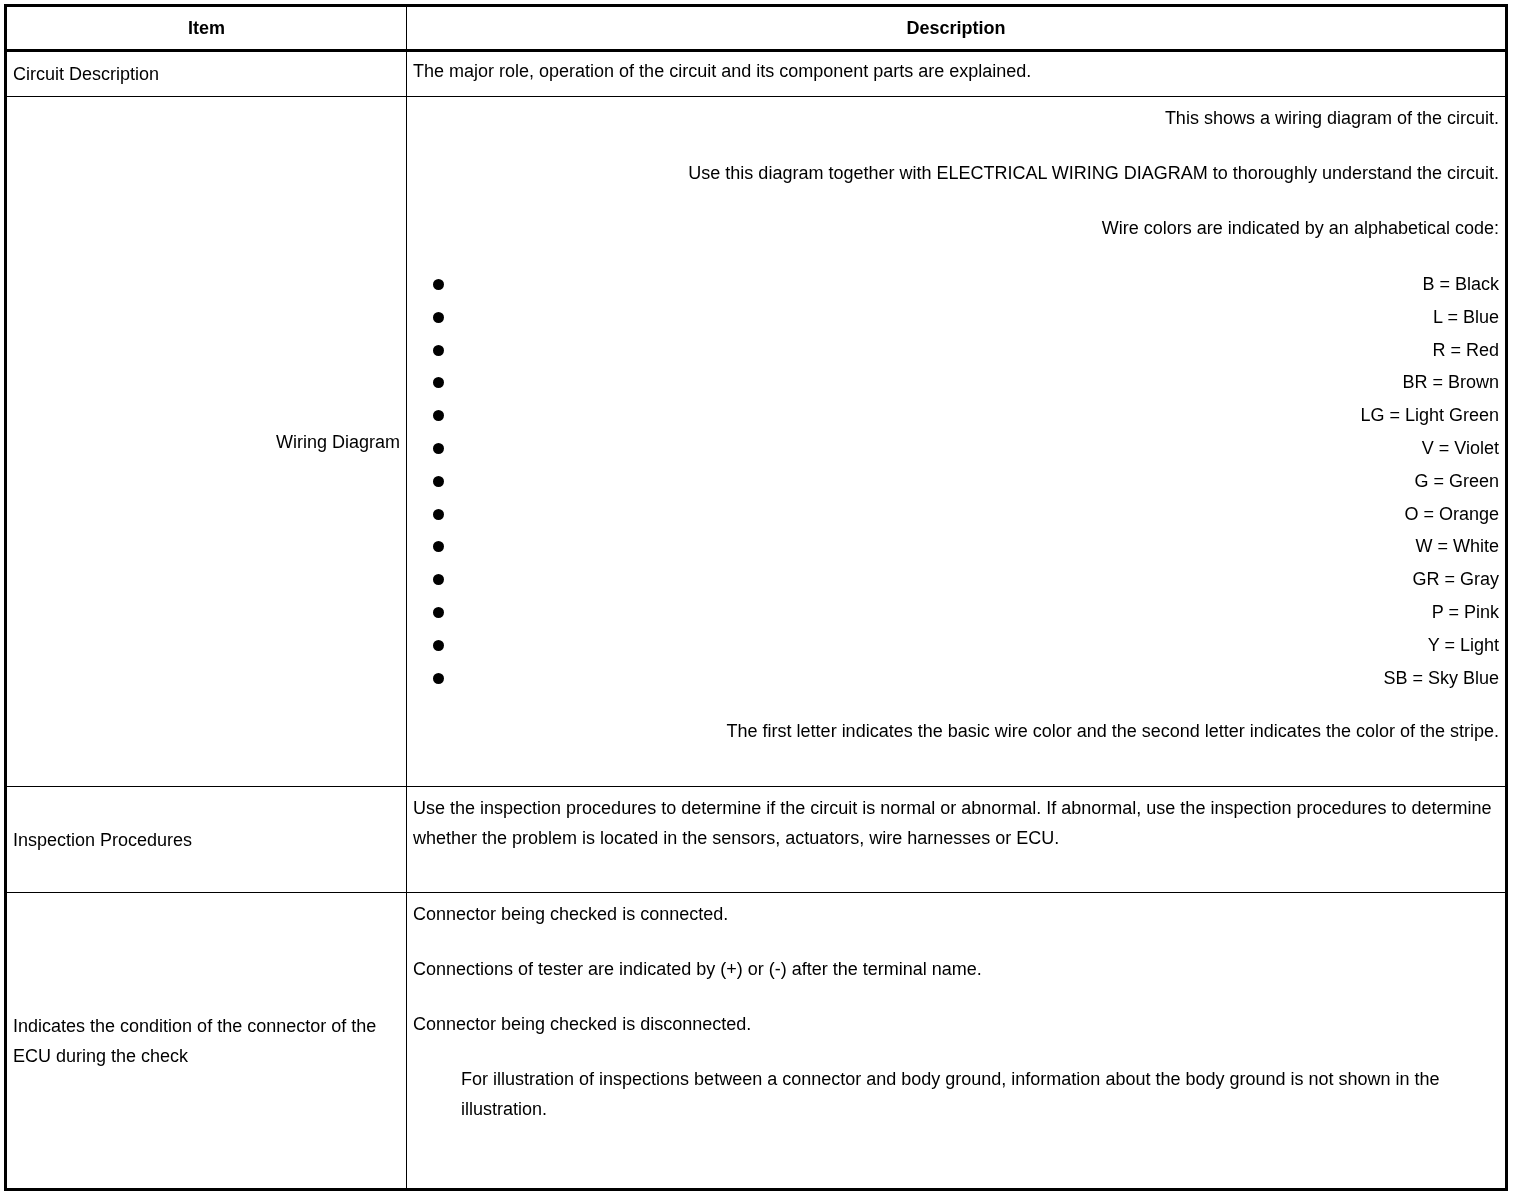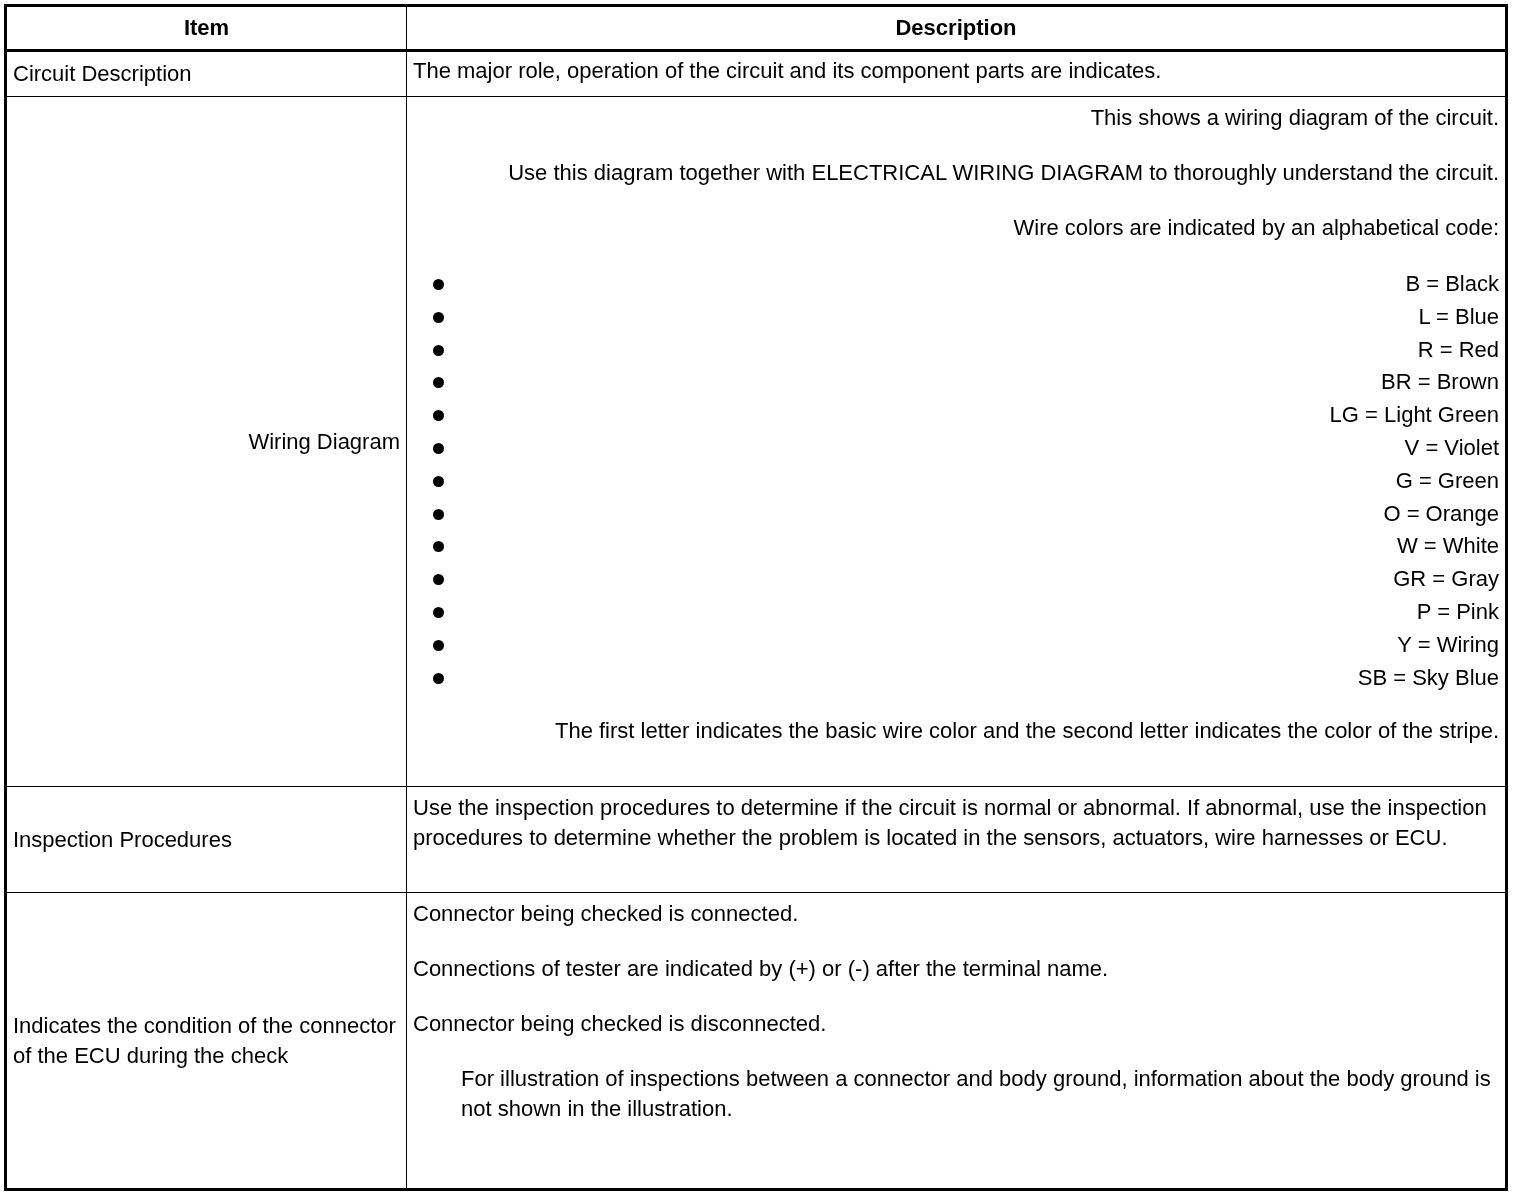--- a/index.html
+++ b/index.html
@@ -2,21 +2,21 @@
 <html><head>
 <meta charset="utf-8">
 <style>
   html, body { margin:0; padding:0; background:#ffffff; }
   body { width:1520px; height:1196px; position:relative; overflow:hidden;
          font-family:"Liberation Sans", sans-serif; color:#000; }
   table { position:absolute; left:4px; top:4px; width:1504px; height:1187px;
           border-collapse:collapse; border:3px solid #000; table-layout:fixed; }
   col.c1 { width:401px; }
   th, td { border:1.5px solid #000; vertical-align:middle; padding:0 6px;
-           font-size:22px; line-height:30px; text-align:left; }
+           font-size:18px; line-height:30px; text-align:left; }
   th { font-weight:bold; text-align:center; height:42px; border-bottom:3px solid #000; }
   tr.r-circuit td { height:40px; }
   tr.r-dtc td { height:70px; }
   tr.r-wiring td { height:683px;text-align:right; }
   tr.r-insp td { height:99px;margin-left:46px; }
   td.desc { vertical-align:top; padding-top:6px; }
   td.desc p { margin:0 0 25px 0; }
   td.desc p:last-child { margin-bottom:0;margin-left:48px; }
   tr.r-circuit td.desc, tr.r-dtc td.desc { padding-top:4px; }
   ul.codes { list-style:none; margin:0 0 22px 0; padding:0 0 0 18px; }
@@ -35,41 +35,41 @@
     </colgroup>
   <thead>
     <tr>
       <th>Item</th>
       <th>Description</th>
     </tr>
   </thead>
   <tbody>
     <tr class="r-circuit">
       <td class="item">Circuit Description</td>
-      <td class="desc">The major role, operation of the circuit and its component parts are indicates.</td>
+      <td class="desc">The major role, operation of the circuit and its component parts are explained.</td>
     </tr>
     <tr class="r-wiring">
       <td class="item">Wiring Diagram</td>
       <td class="desc">
         <p>This shows a wiring diagram of the circuit.</p>
         <p>Use this diagram together with ELECTRICAL WIRING DIAGRAM to thoroughly understand the circuit.</p>
         <p>Wire colors are indicated by an alphabetical code:</p>
         <ul class="codes">
           <li><span class="bullet"></span><span>B = Black</span></li>
           <li><span class="bullet"></span><span>L = Blue</span></li>
           <li><span class="bullet"></span><span>R = Red</span></li>
           <li><span class="bullet"></span><span>BR = Brown</span></li>
           <li><span class="bullet"></span><span>LG = Light Green</span></li>
           <li><span class="bullet"></span><span>V = Violet</span></li>
           <li><span class="bullet"></span><span>G = Green</span></li>
           <li><span class="bullet"></span><span>O = Orange</span></li>
           <li><span class="bullet"></span><span>W = White</span></li>
           <li><span class="bullet"></span><span>GR = Gray</span></li>
           <li><span class="bullet"></span><span>P = Pink</span></li>
-          <li><span class="bullet"></span><span>Y = Wiring</span></li>
+          <li><span class="bullet"></span><span>Y = Light</span></li>
           <li><span class="bullet"></span><span>SB = Sky Blue</span></li>
         </ul>
         <p>The first letter indicates the basic wire color and the second letter indicates the color of the stripe.</p>
       </td>
     </tr>
     <tr class="r-insp">
       <td class="item">Inspection Procedures</td>
       <td class="desc">Use the inspection procedures to determine if the circuit is normal or abnormal. If abnormal, use the inspection procedures to determine whether the problem is located in the sensors, actuators, wire harnesses or ECU.</td>
     </tr>
     <tr class="r-conn">

